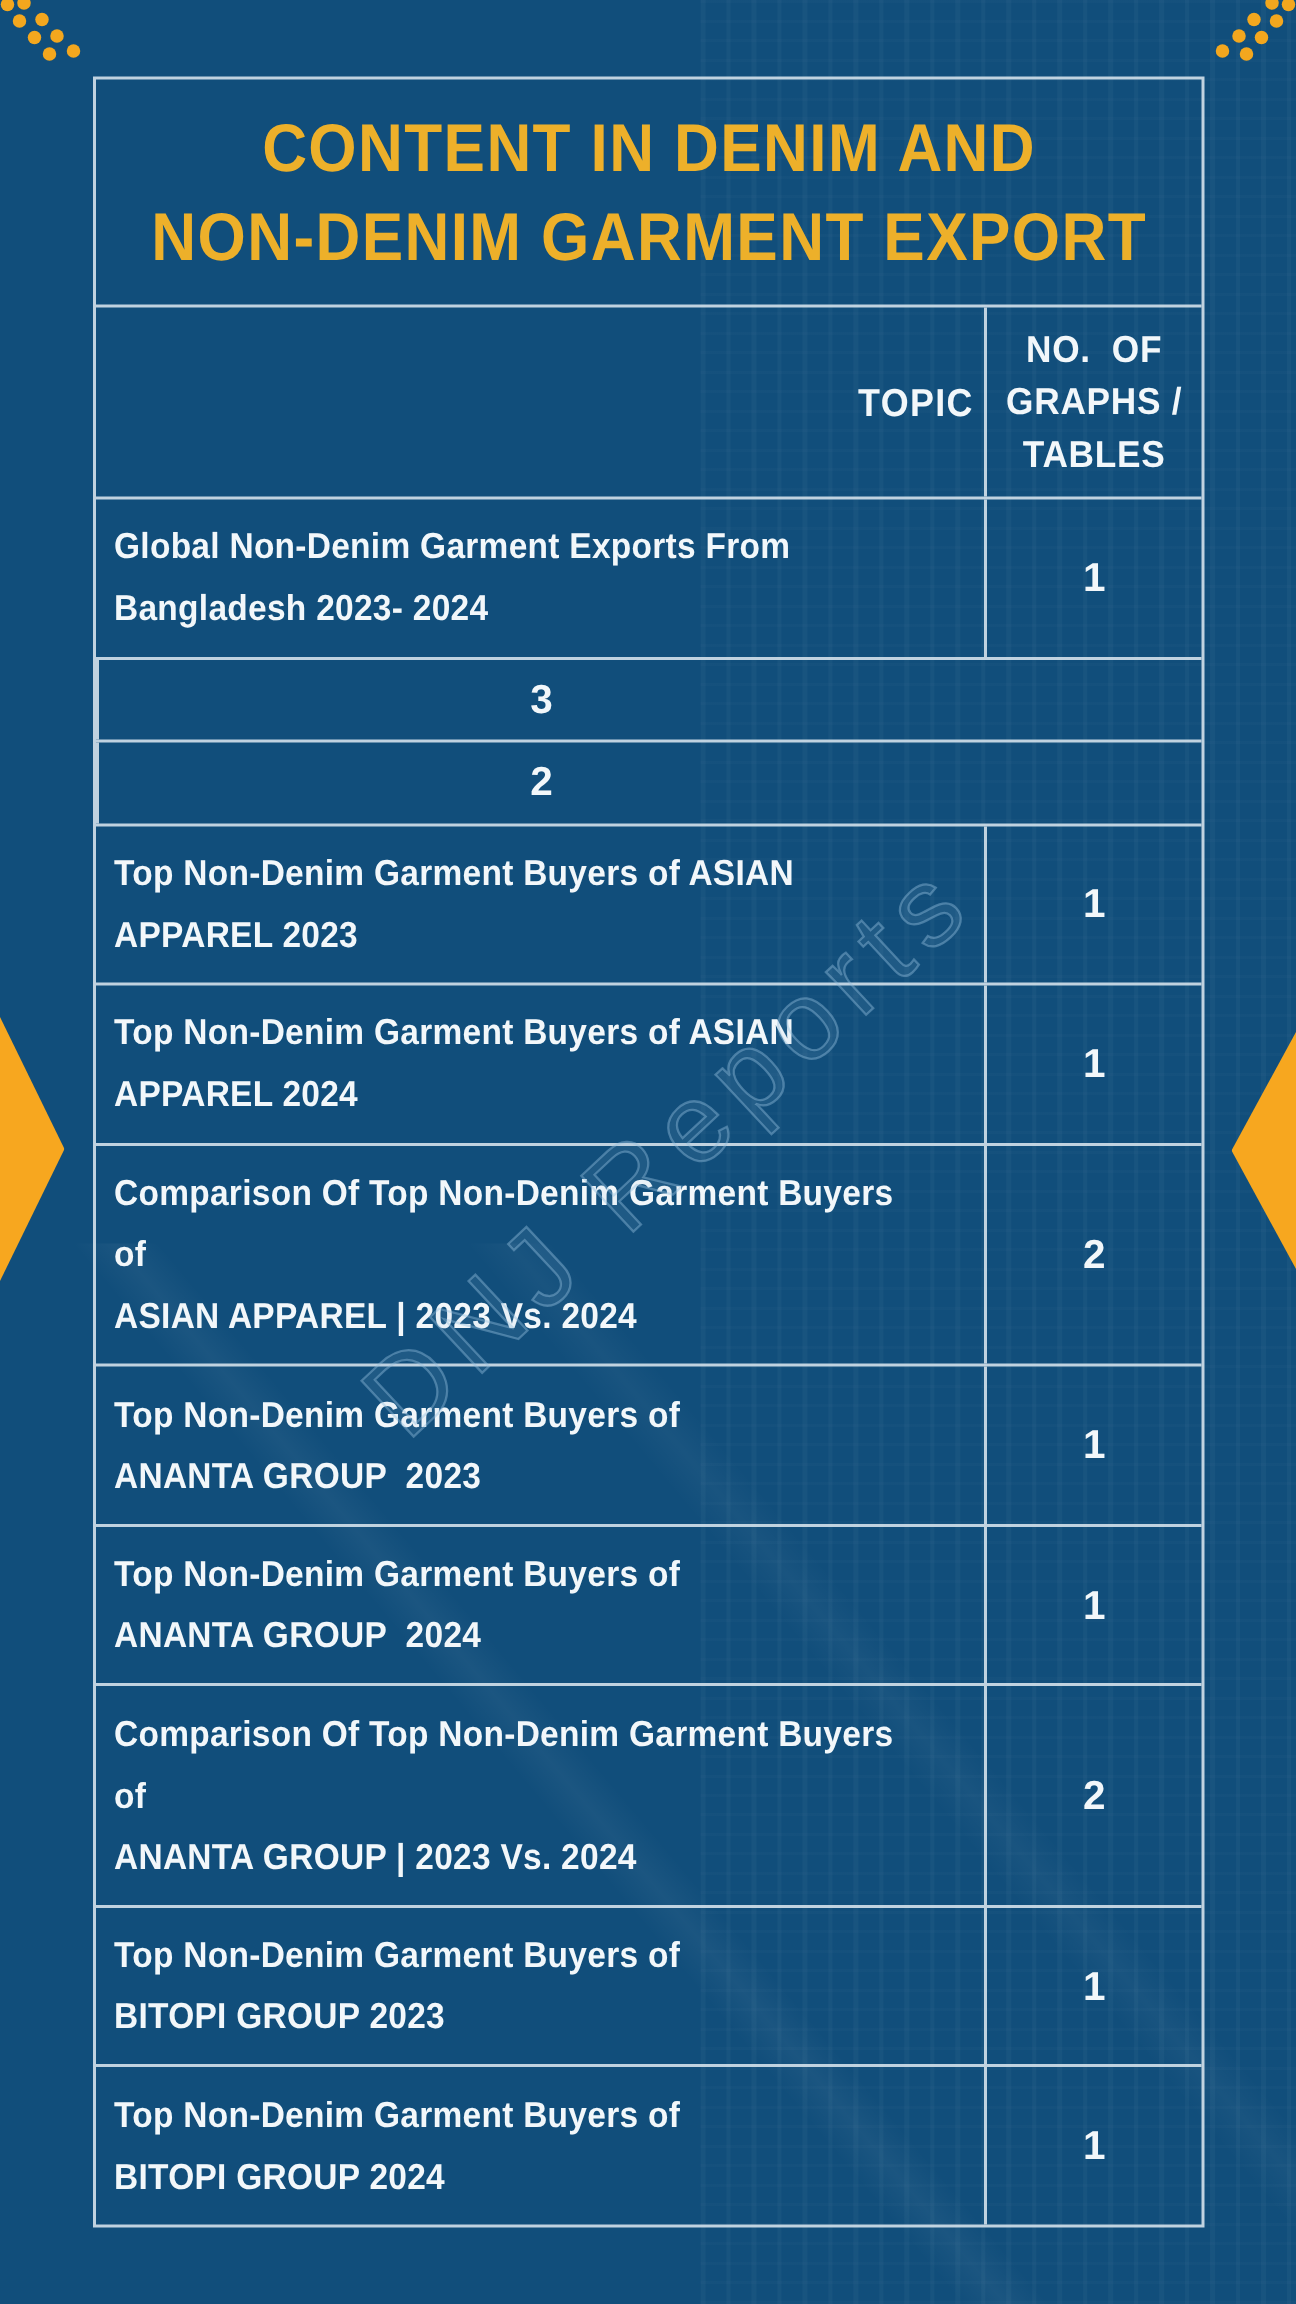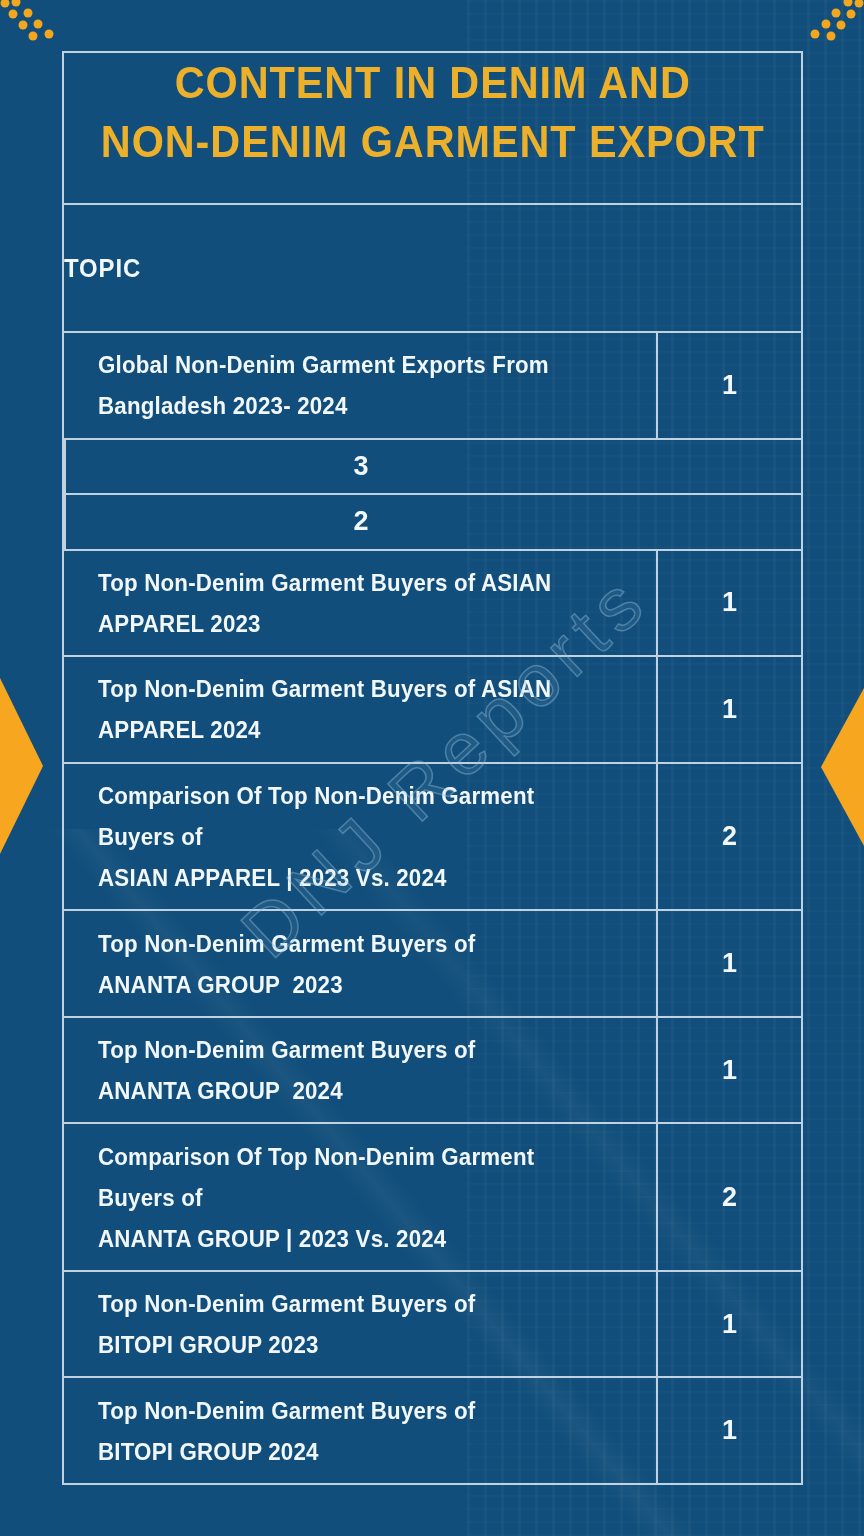--- a/index.html
+++ b/index.html
@@ -30,57 +30,57 @@
   
   .panel {
     position:absolute; left:62px; top:51px; width:741px; height:1434px;
     border:2px solid rgba(216,229,238,0.88);
     display:flex; flex-direction:column;
     z-index:1;
   }
   .title-cell {
     height:152px; flex:0 0 152px;
     border-bottom:2px solid rgba(216,229,238,0.88);
-    display:flex; justify-content:center;
+    display:flex; align-items:center; justify-content:center;
   }
   .title-cell h1 {
     color:#EDB02A;
     font-size:45px; line-height:59px; font-weight:bold;
     text-align:center; white-space:pre-wrap;
     letter-spacing:1px;
     transform:scaleX(0.92); transform-origin:center center;
   }
   .header-row {
     height:128px; flex:0 0 128px;
     display:grid; grid-template-columns:1fr 145px;
     border-bottom:2px solid rgba(216,229,238,0.88);
   }
   .header-topic {
-    display:flex; align-items:center; 
+    display:flex; align-items:center; padding-left:24px;justify-content:flex-end;
   }
   .header-topic span {
     color:#F2F7FA; font-size:26px; font-weight:bold; letter-spacing:1px;
     transform:scaleX(0.92); transform-origin:left center;
   }
   .count-col { border-left:2px solid rgba(216,229,238,0.88); }
   .header-count {
     display:flex; align-items:center; justify-content:center;
   }
   .header-count span {
     color:#F2F7FA; font-size:25px; line-height:35px; font-weight:bold;
     text-align:center; white-space:pre-wrap; letter-spacing:0.5px;
     transform:scaleX(0.94); transform-origin:center center;
   }
   .row {
     flex:1 1 auto;
     display:grid; grid-template-columns:1fr 145px;
     border-bottom:2px solid rgba(216,229,238,0.88);
   }
   .row:last-child { border-bottom:none; }
-  .cell-topic { display:flex; align-items:center; padding-left:34px; overflow:hidden; }
+  .cell-topic { display:flex; align-items:center; padding-left:12px; overflow:hidden; }
   .cell-topic span {
     color:#F2F7FA; font-size:24px; line-height:41px; font-weight:bold;
     white-space:pre-wrap; letter-spacing:0.2px;
     transform:scaleX(0.93); transform-origin:left center;
   }
   .cell-count { display:flex; align-items:center; justify-content:center; }
   .cell-count span { color:#F2F7FA; font-size:27px; font-weight:bold; }
 
   
   .watermark {
@@ -151,20 +151,25 @@
 
   <div class="title-cell">
     <h1>CONTENT IN DENIM AND
 NON-DENIM GARMENT EXPORT</h1>
   </div>
 
   <div class="header-row">
     <div class="header-topic">
       <span>TOPIC</span>
     </div>
+    <div class="header-count count-col">
+      <span>NO.  OF
+GRAPHS /
+TABLES</span>
+    </div>
   </div>
 
   <div class="row">
     <div class="cell-topic">
         <span>Global Non-Denim Garment Exports From
 Bangladesh 2023- 2024</span>
       </div>
     <div class="cell-count count-col">
         <span>1</span>
       </div>

